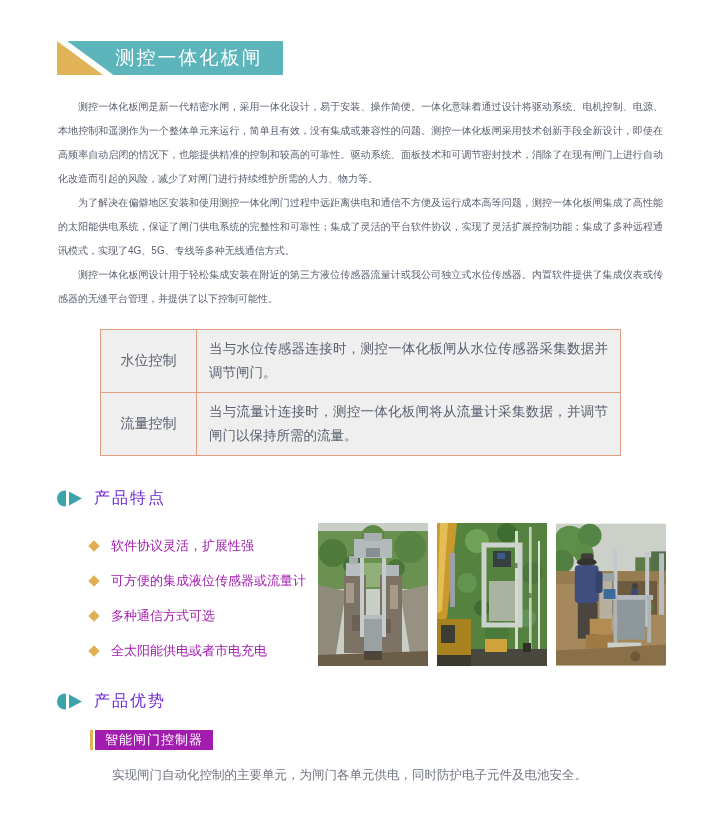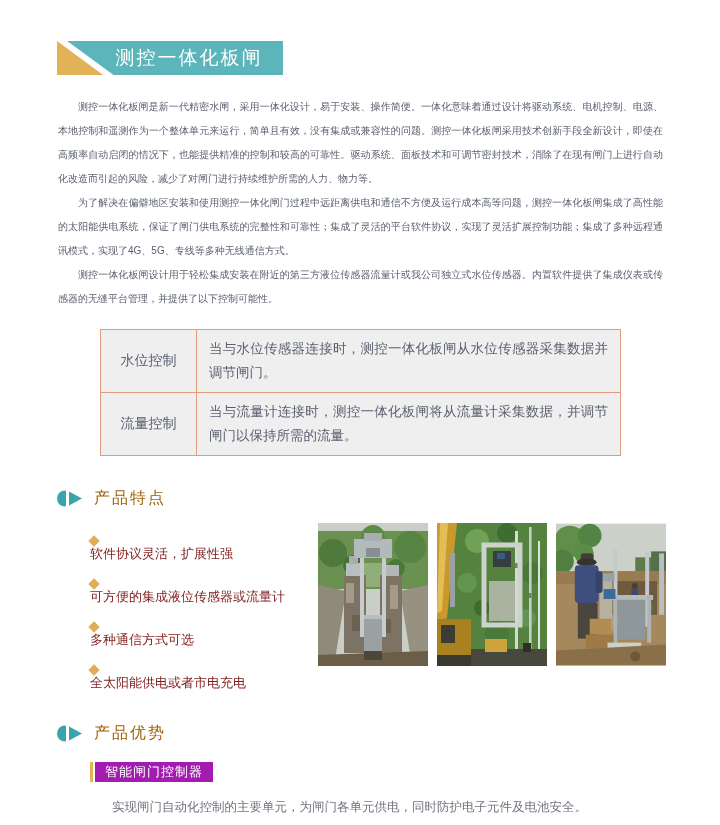--- a/index.html
+++ b/index.html
@@ -30,27 +30,27 @@
     margin:18px 0 0 100px; width:521px; border:1px solid #E29B7D; }
   .ctl-cell { background:#EFEFEF; color:#5B6070; }
   .ctl-label { display:flex; align-items:center; justify-content:center;
     border-right:1px solid #E29B7D; font-size:14px; }
   .ctl-desc { font-size:13.5px; line-height:24px; padding:7px 12px; text-align:justify; }
   .ctl-row-top { border-bottom:1px solid #E29B7D; }
 
   
   .section-head { display:flex; align-items:center; margin:32px 0 0 57px; }
   .section-icon { width:28px; height:21px; margin-right:9px; flex:none; }
-  .section-title { color:#a16207; font-size:16px; letter-spacing:2px; }
+  .section-title { color:#6d28d9; font-size:16px; letter-spacing:2px; }
 
   
   .features-body { display:flex; margin:14px 57px 0 90px; }
   .features-list { width:228px; padding-top:14px; flex:none; }
-  .feature-item { display:flex; align-items:flex-start; margin-bottom:17px;
-    font-size:13px; color:#7f1d1d;flex-direction:column; }
+  .feature-item { display:flex; align-items:center; margin-bottom:17px;
+    font-size:13px; color:#a21caf; }
   .diamond { width:8px; height:8px; background:#E0AF55; transform:rotate(45deg);
     margin-right:13px; flex:none; }
   .photos { display:flex; gap:9px; }
   .photo { width:110px; height:143px; flex:none; display:block; }
 
   
   .adv-head { margin-top:14px; }
   .sub-label-row { display:flex; align-items:stretch; height:20px; margin:18px 0 0 90px; }
   .sub-label-bar { width:3px; background:#E2B257; margin-right:2px; flex:none; }
   .sub-label { background:#a21caf; color:#ffffff; font-size:13px; line-height:20px;

